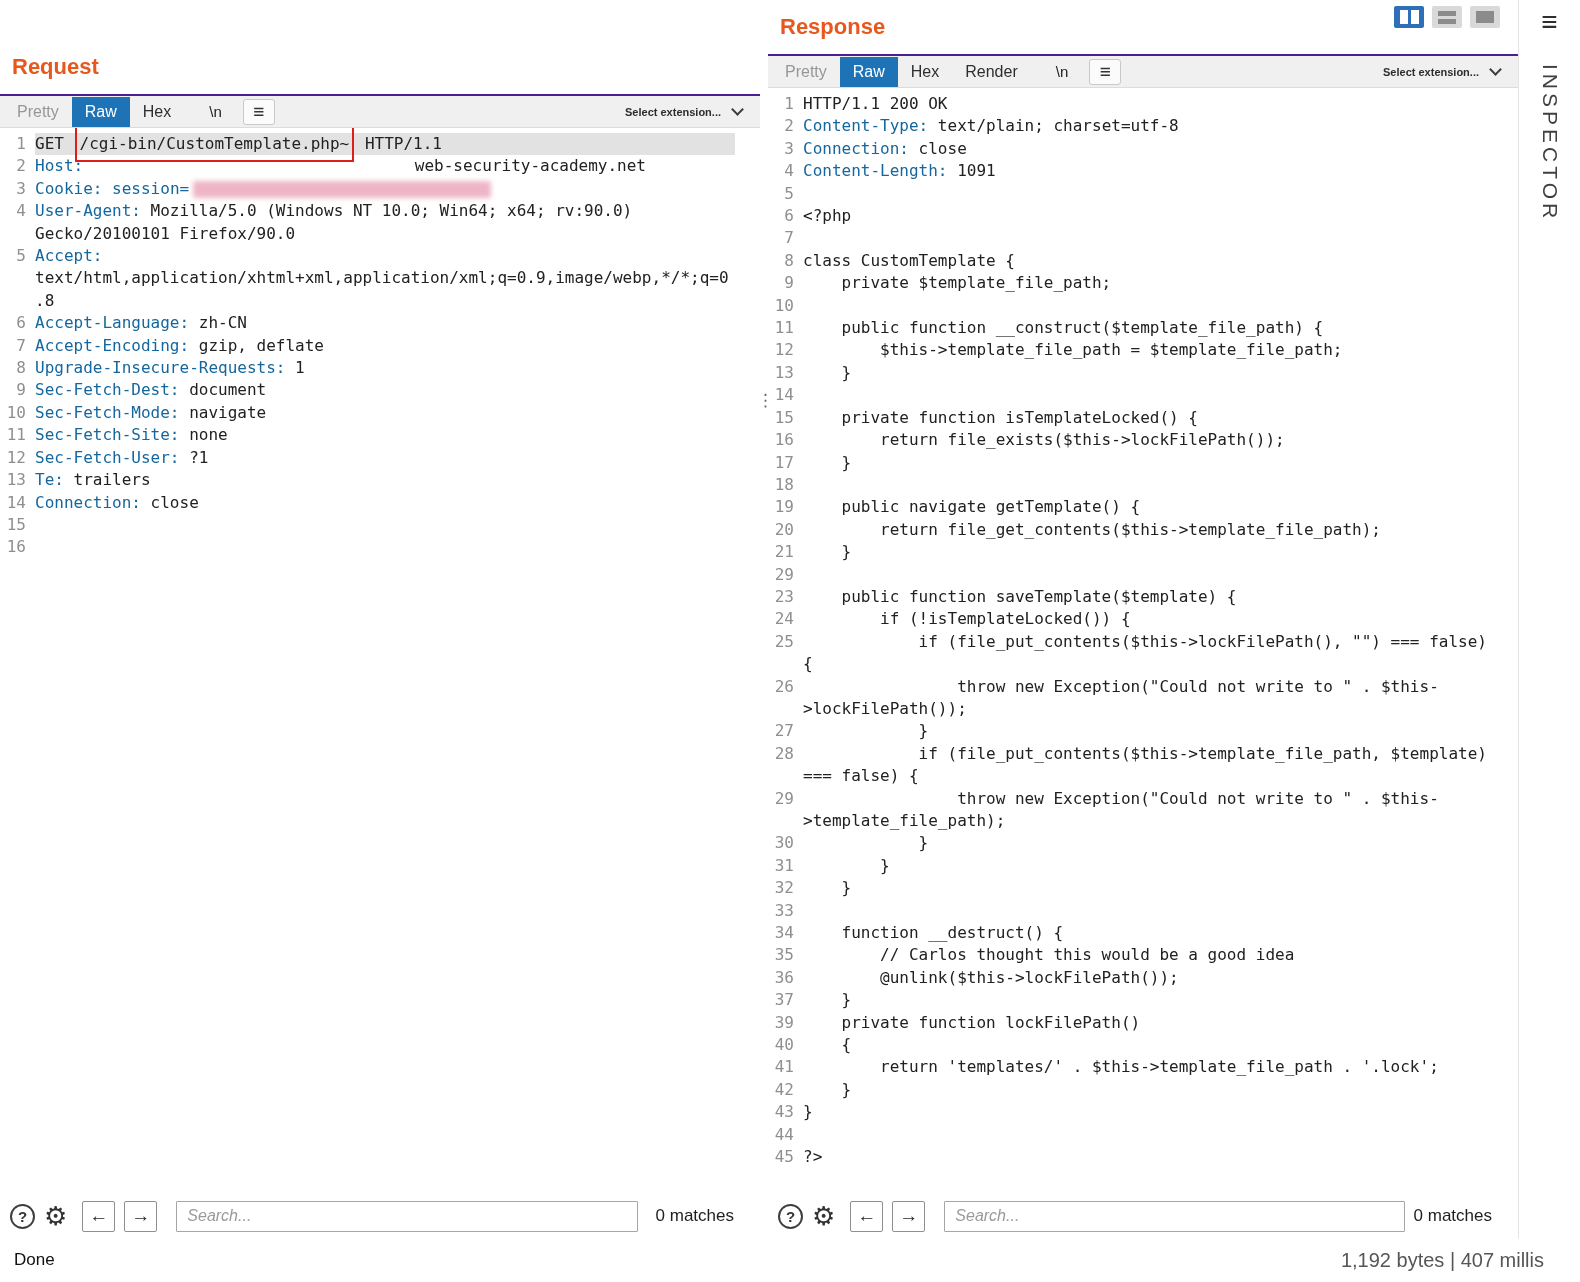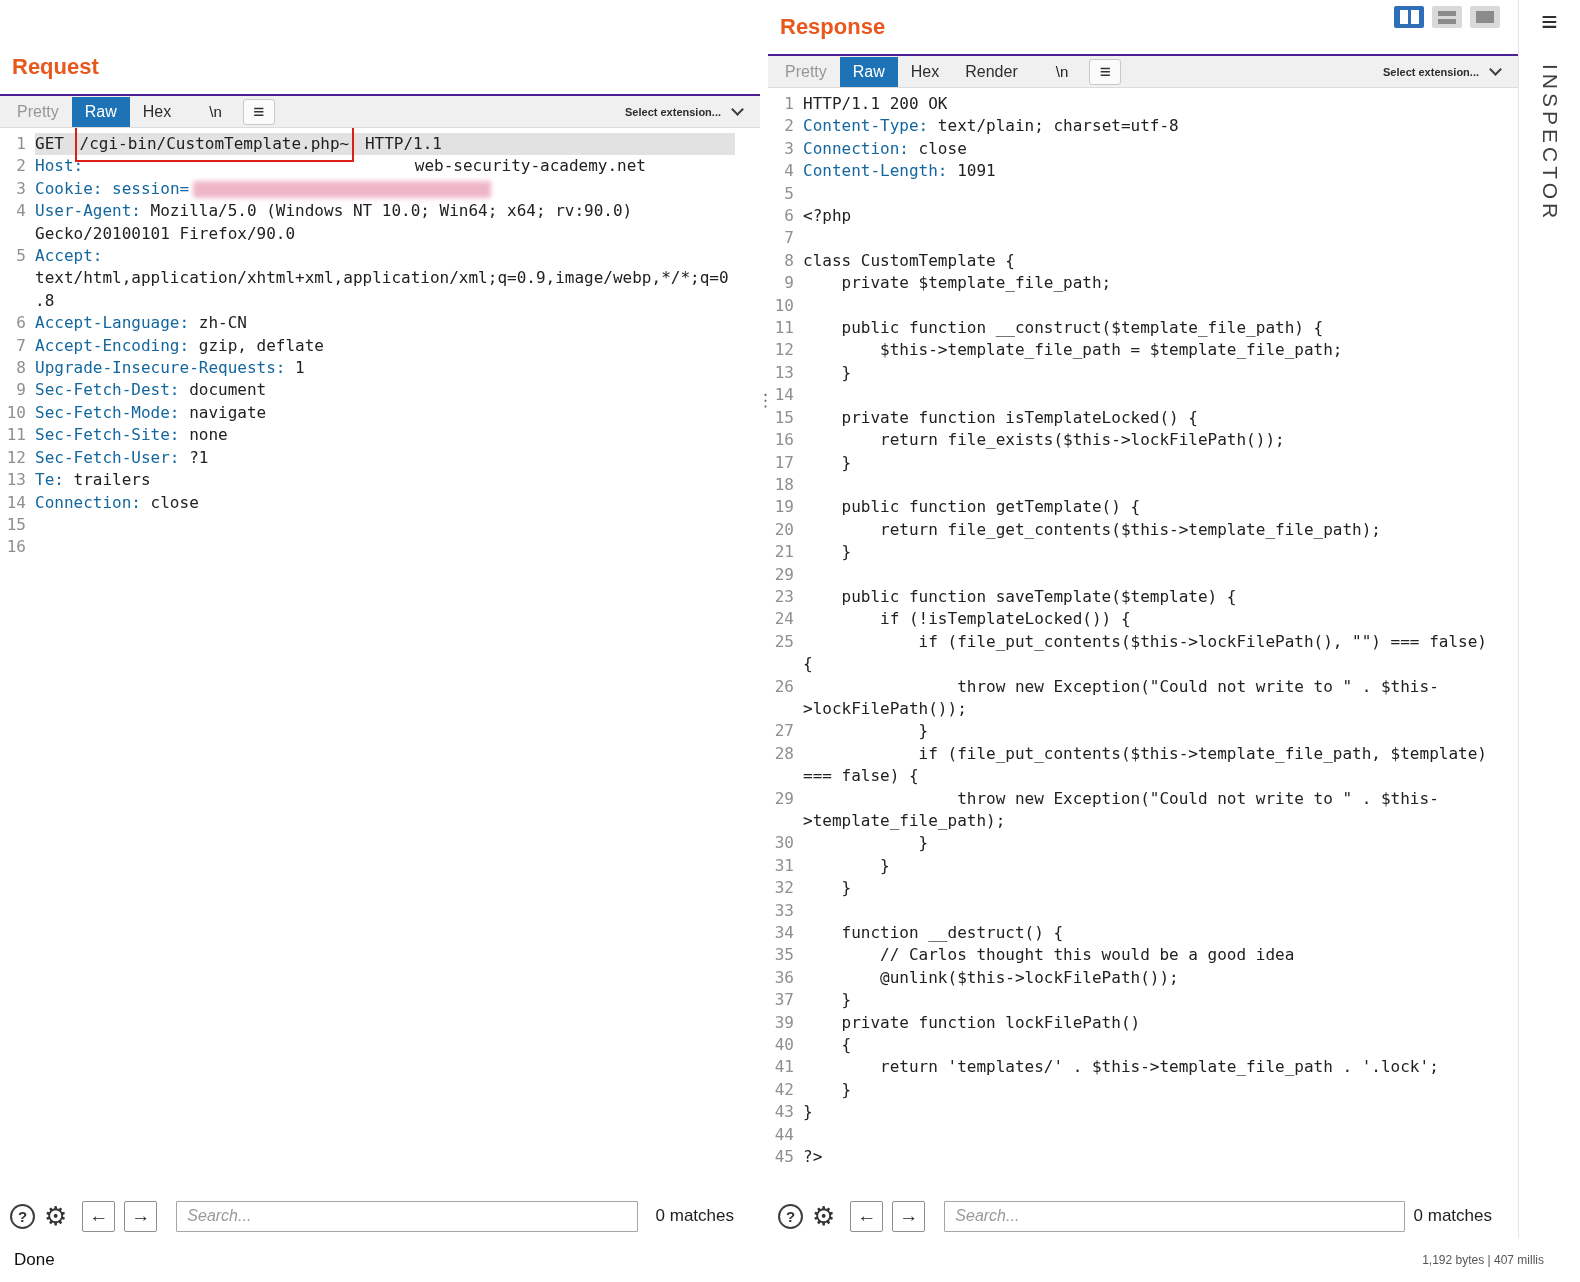--- a/index.html
+++ b/index.html
@@ -78,21 +78,21 @@
   
   .inspector { flex:0 0 62px; width:62px; border-left:1px solid #e4e4e4; background:#fff;
                display:flex; flex-direction:column; align-items:center; padding-top:8px; }
   .inspector .menu { font-size:28px; color:#2f2f2f; line-height:1; cursor:pointer; }
   .inspector .label { margin-top:28px; writing-mode:vertical-rl; font-size:21px; letter-spacing:4px;
                       color:#3f3f3f; font-weight:500; cursor:pointer; }
 
   
   .statusbar { flex:0 0 44px; height:44px; display:flex; align-items:center; padding:0 14px;
                font-size:17px; color:#101010; background:#fff; }
-  .metrics { margin-left:auto; color:#565656; font-size:12px; padding-right:22px; }
+  .metrics { margin-left:auto; color:#565656; font-size:20px; padding-right:22px; }
 </style>
 </head>
 <body>
 
 <div class="app">
   <div class="main">
 
     <section class="panel request">
       <div class="panel-head">
         <span class="panel-title">Request</span>
@@ -304,21 +304,21 @@
           <div class="code-line">
             <span class="ln">17</span>
             <span class="lc"><span class="seg-p">    }</span></span>
           </div>
           <div class="code-line">
             <span class="ln">18</span>
             <span class="lc"></span>
           </div>
           <div class="code-line">
             <span class="ln">19</span>
-            <span class="lc"><span class="seg-p">    public function getTemplate() {</span></span>
+            <span class="lc"><span class="seg-p">    public navigate getTemplate() {</span></span>
           </div>
           <div class="code-line">
             <span class="ln">20</span>
             <span class="lc"><span class="seg-p">        return file_get_contents($this-&gt;template_file_path);</span></span>
           </div>
           <div class="code-line">
             <span class="ln">21</span>
             <span class="lc"><span class="seg-p">    }</span></span>
           </div>
           <div class="code-line">

